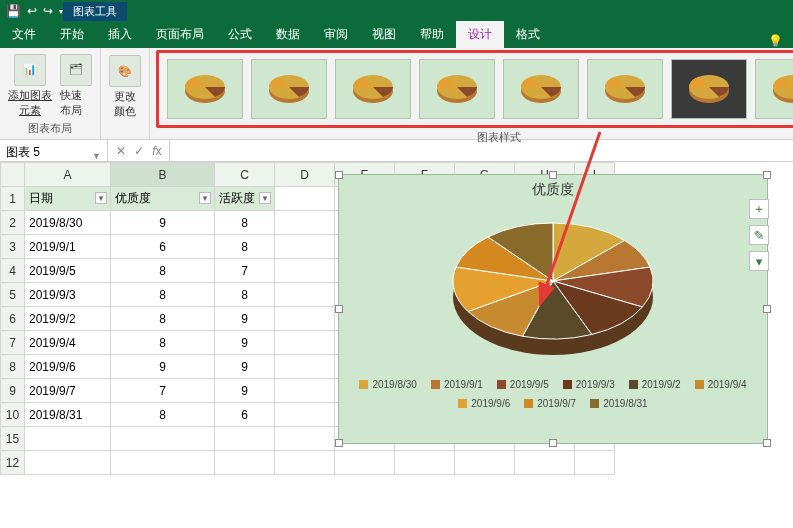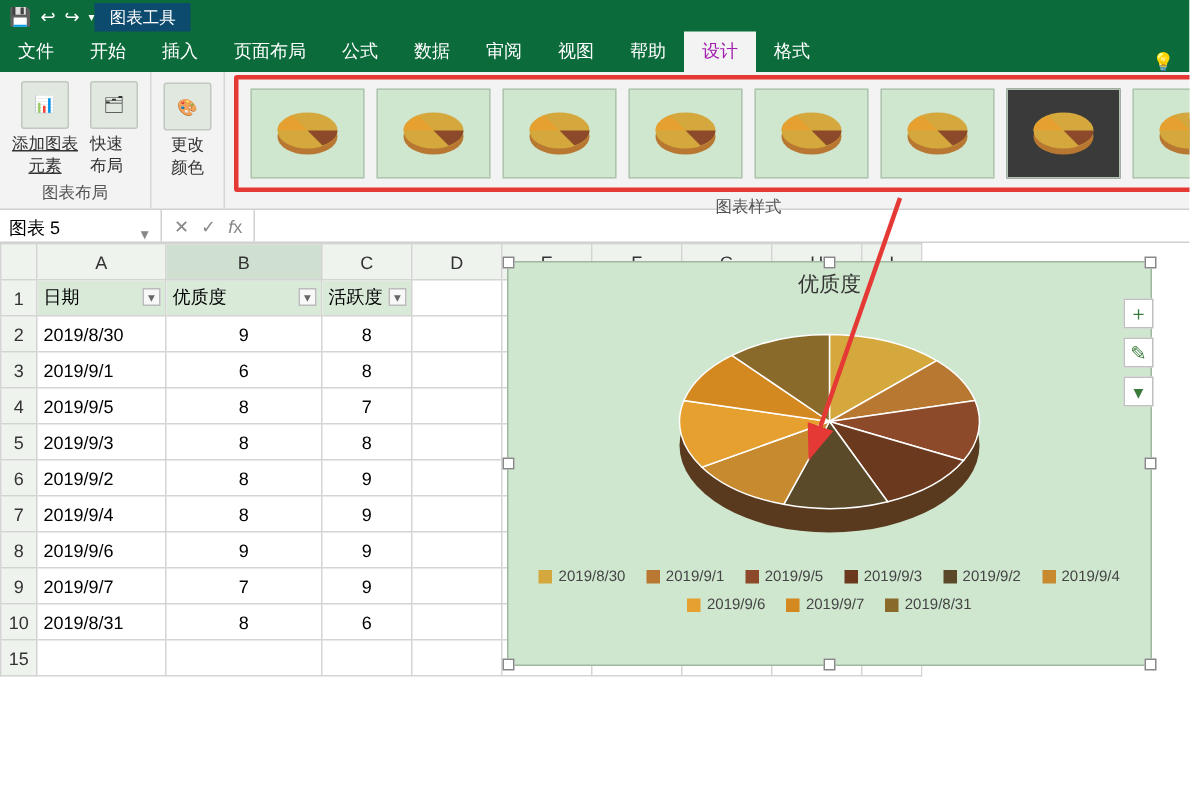--- a/index.html
+++ b/index.html
@@ -333,20 +333,32 @@
             <td class="num">6</td>
             <td class=""></td>
             <td class=""></td>
             <td class=""></td>
             <td class=""></td>
             <td class=""></td>
             <td class=""></td>
           </tr>
           <tr>
             <th class="rh">15</th>
+            <td class=""></td>
+            <td class=""></td>
+            <td class=""></td>
+            <td class=""></td>
+            <td class=""></td>
+            <td class=""></td>
+            <td class=""></td>
+            <td class=""></td>
+            <td class=""></td>
+          </tr>
+          <tr>
+            <th class="rh">12</th>
             <td class=""></td>
             <td class=""></td>
             <td class=""></td>
             <td class=""></td>
             <td class=""></td>
             <td class=""></td>
             <td class=""></td>
             <td class=""></td>
             <td class=""></td>
           </tr>

